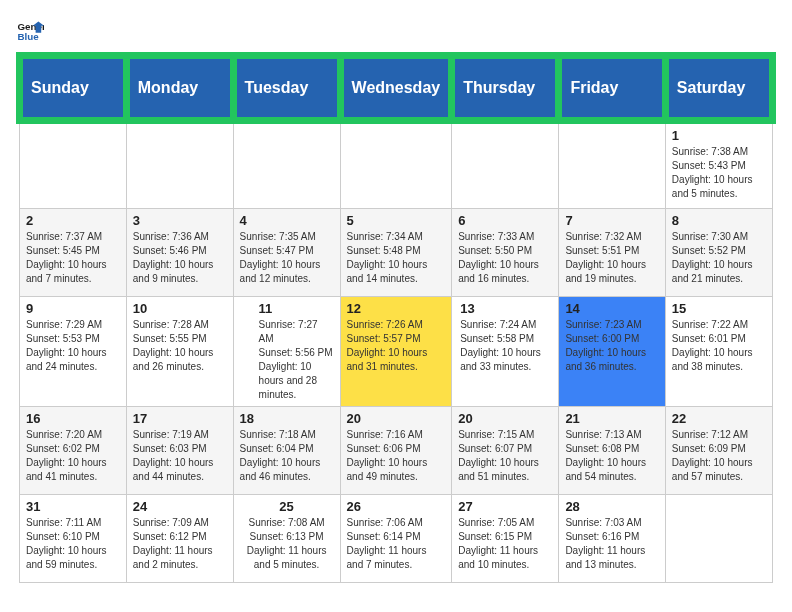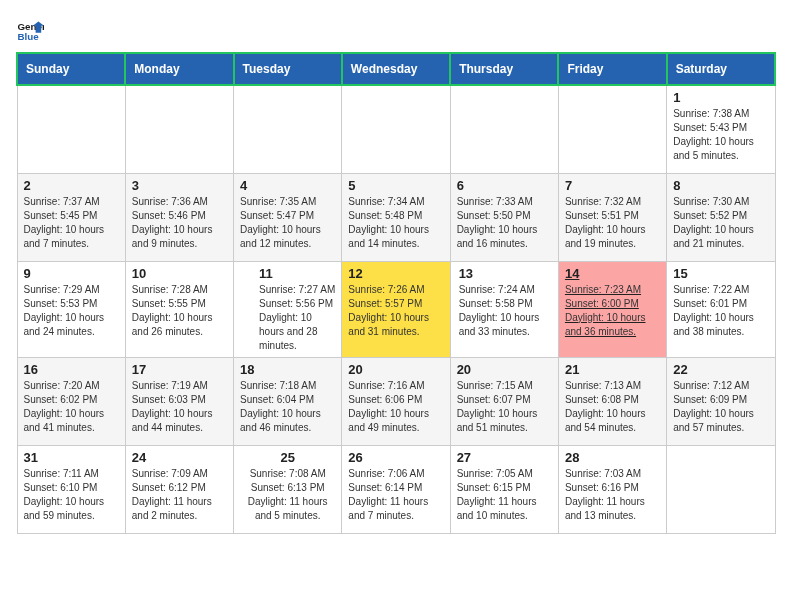--- a/index.html
+++ b/index.html
@@ -38,25 +38,25 @@
       color: #333;
     }
     .calendar {
       width: 100%;
       border-collapse: collapse;
       border: 1px solid #ccc;
     }
     .calendar th {
       background: #2563b0;
       color: #fff;
-      font-size: 12px;
+      font-size: 16px;
       font-weight: bold;
-      padding: 8px 8px;
+      padding: 20px 8px;
       text-align: left;
-      border: 2px solid #22c55e;
+      border: 7px solid #22c55e;
     }
     .calendar td {
       width: calc(100% / 7);
       vertical-align: top;
       padding: 4px 6px;
       border: 1px solid #ccc;
       font-size: 10.5px;
       color: #222;
       height: 88px;
     }
@@ -174,21 +174,21 @@
           <div class="day-info">Sunrise: 7:27 AM<br>Sunset: 5:56 PM<br>Daylight: 10 hours and 28 minutes.</div>
         </td>
         <td style="background: #fde047;">
           <span class="day-num">12</span>
           <div class="day-info">Sunrise: 7:26 AM<br>Sunset: 5:57 PM<br>Daylight: 10 hours and 31 minutes.</div>
         </td>
         <td style="background: rgb(255, 255, 255); padding-left: 8px;">
           <span class="day-num">13</span>
           <div class="day-info">Sunrise: 7:24 AM<br>Sunset: 5:58 PM<br>Daylight: 10 hours and 33 minutes.</div>
         </td>
-        <td style="background: #fca5a5; text-decoration: underline;">
+        <td style="background: #3b82f6;">
           <span class="day-num">14</span>
           <div class="day-info">Sunrise: 7:23 AM<br>Sunset: 6:00 PM<br>Daylight: 10 hours and 36 minutes.</div>
         </td>
         <td style="background: rgb(255, 255, 255);">
           <span class="day-num">15</span>
           <div class="day-info">Sunrise: 7:22 AM<br>Sunset: 6:01 PM<br>Daylight: 10 hours and 38 minutes.</div>
         </td>
       </tr>
       <tr>
         <td style="background: rgb(245, 245, 245);">

